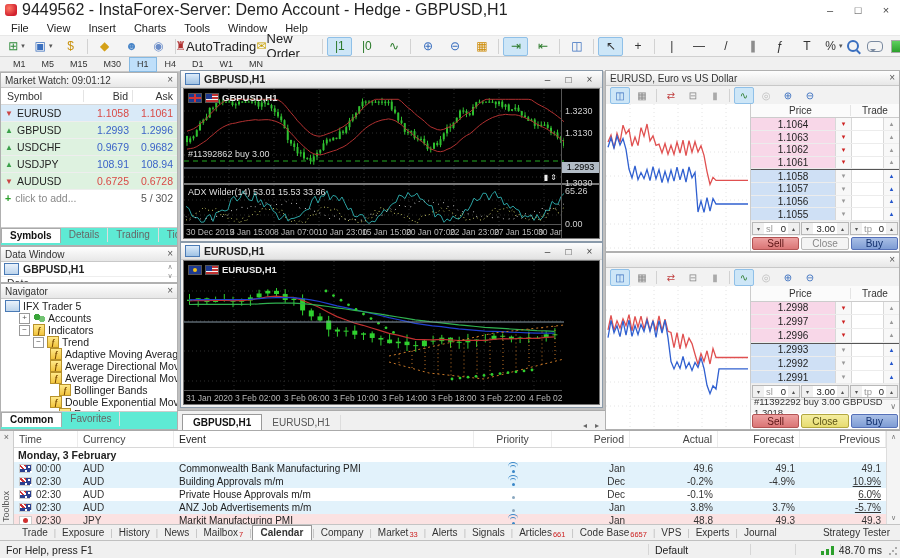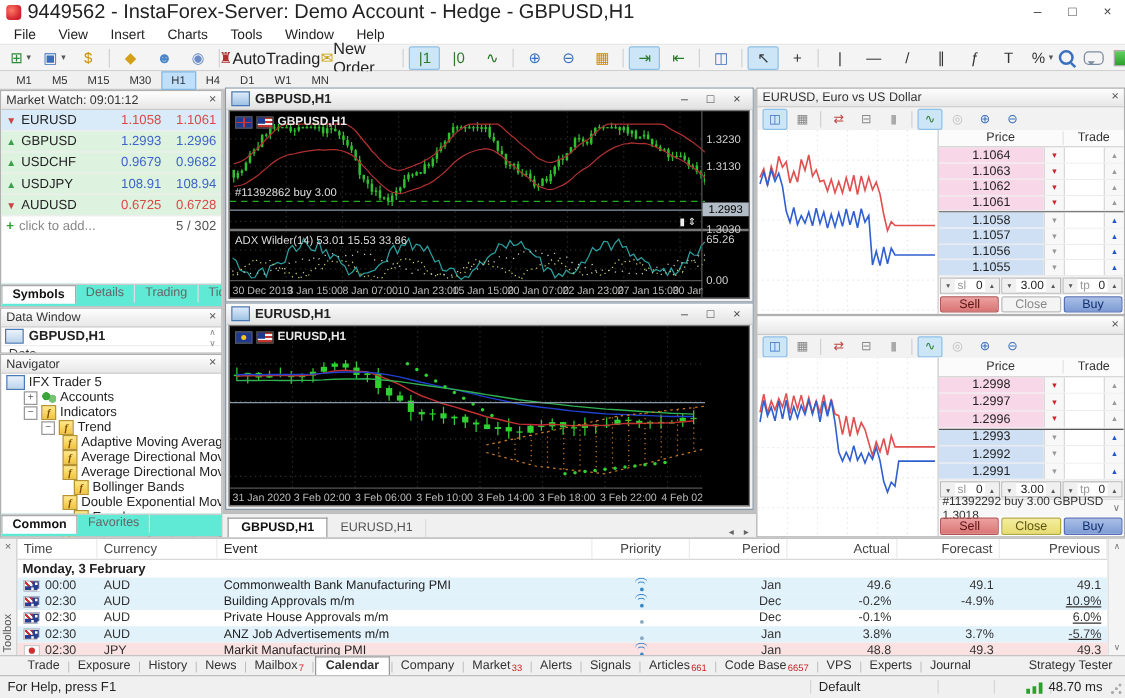--- a/index.html
+++ b/index.html
@@ -305,20 +305,25 @@
     <div class="tf">H4</div>
     <div class="tf">D1</div>
     <div class="tf">W1</div>
     <div class="tf">MN</div>
   </div>
 
 <div id="market-watch" class="panel">
   <div class="phead">
     <span>Market Watch: 09:01:12</span>
     <span class="px">×</span>
+  </div>
+  <div class="mw-header">
+    <div class="c1">Symbol</div>
+    <div class="c2">Bid</div>
+    <div class="c3">Ask</div>
   </div>
   <div id="mw-rows">
       <div class="mwrow bg-blue">
         <div class="sym">
           <span class="arr t-" style="color: rgb(204, 68, 68);">▼</span>
           <span>EURUSD</span>
         </div>
         <div class="bid t-red">1.1058</div>
         <div class="ask t-red">1.1061</div>
       </div>

